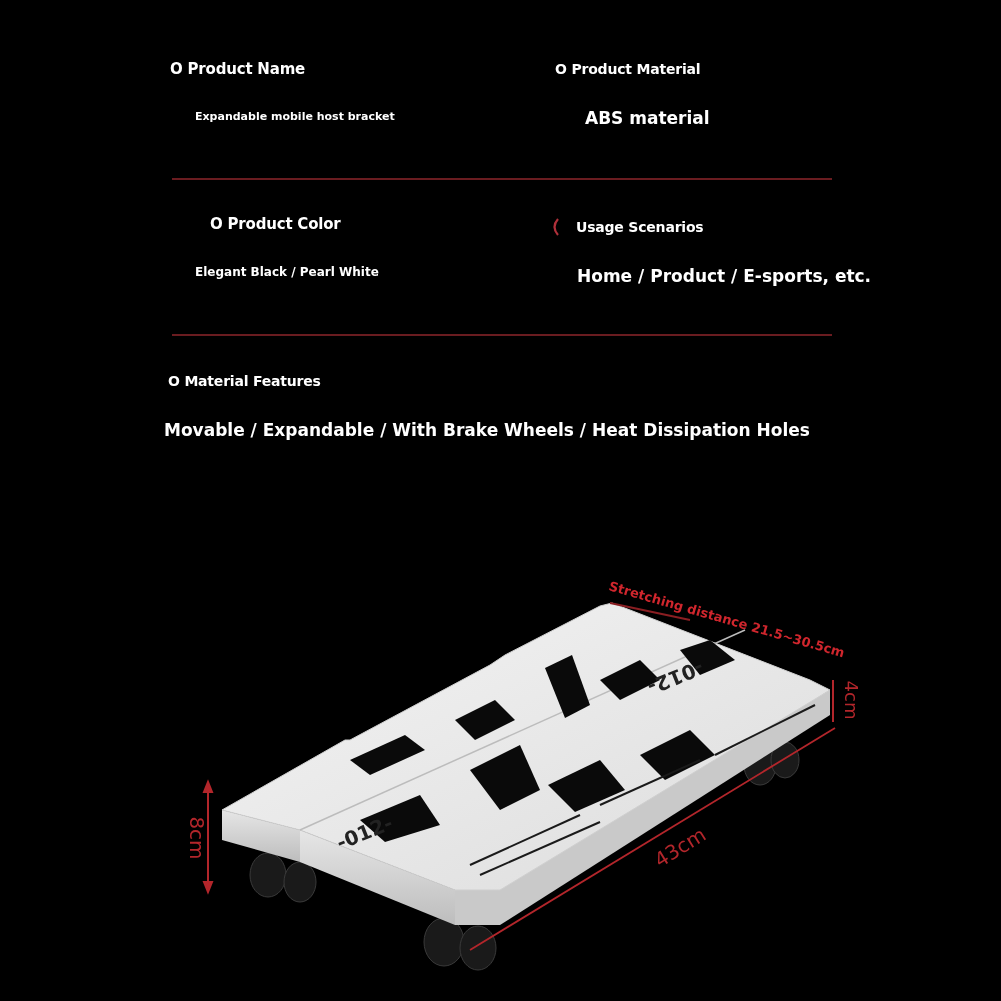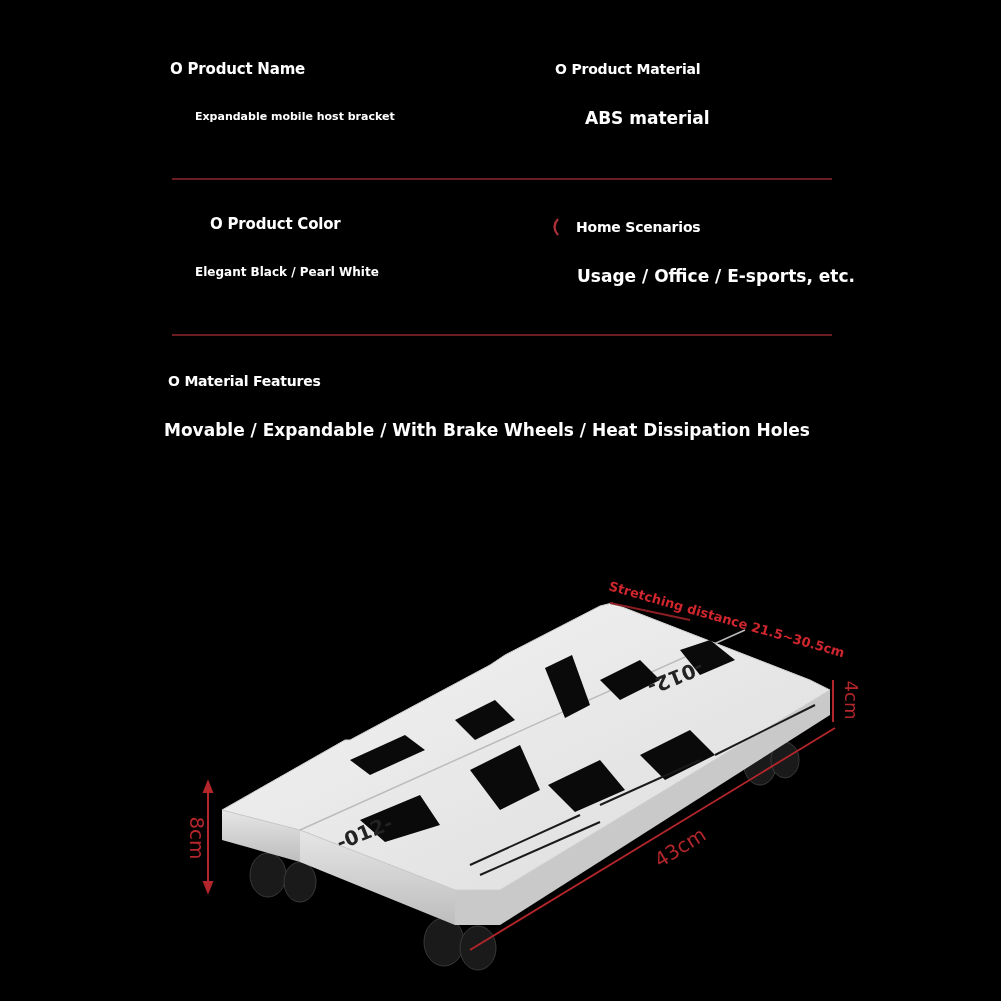--- a/index.html
+++ b/index.html
@@ -27,22 +27,22 @@
 <div class="abs v-lg" style="left:585px; top:108px;text-align:right;">ABS material</div>
 
 <div class="divider" style="top:178px;"></div>
 
 <div class="abs h h-lg" style="left:170px; top:215px;margin-left:40px;">O Product Color</div>
 <div class="abs v-md" style="left:195px; top:265px; font-size:12px;">Elegant Black / Pearl White</div>
 
 <svg class="arc" style="left:549px; top:217px;" width="12" height="20">
   <path d="M9 2 Q2 10 9 18" stroke="#b0303a" stroke-width="2.2" fill="none"></path>
 </svg>
-<div class="abs h h-sm" style="left:576px; top:219px;">Home Scenarios</div>
-<div class="abs v-lg" style="left:577px; top:266px;">Usage / Office / E-sports, etc.</div>
+<div class="abs h h-sm" style="left:576px; top:219px;">Usage Scenarios</div>
+<div class="abs v-lg" style="left:577px; top:266px;">Home / Product / E-sports, etc.</div>
 
 <div class="divider" style="top:334px;"></div>
 
 <div class="abs h h-sm" style="left:168px; top:373px;">O Material Features</div>
 <div class="abs v-lg" style="left:164px; top:420px;">Movable / Expandable / With Brake Wheels / Heat Dissipation Holes</div>
 
 <svg class="abs" style="left:0; top:560px;" width="1001" height="441" viewBox="0 560 1001 441">
   <defs>
     <linearGradient id="topG" x1="0" y1="0" x2="1" y2="1">
       <stop offset="0" stop-color="#f4f4f4"></stop>

